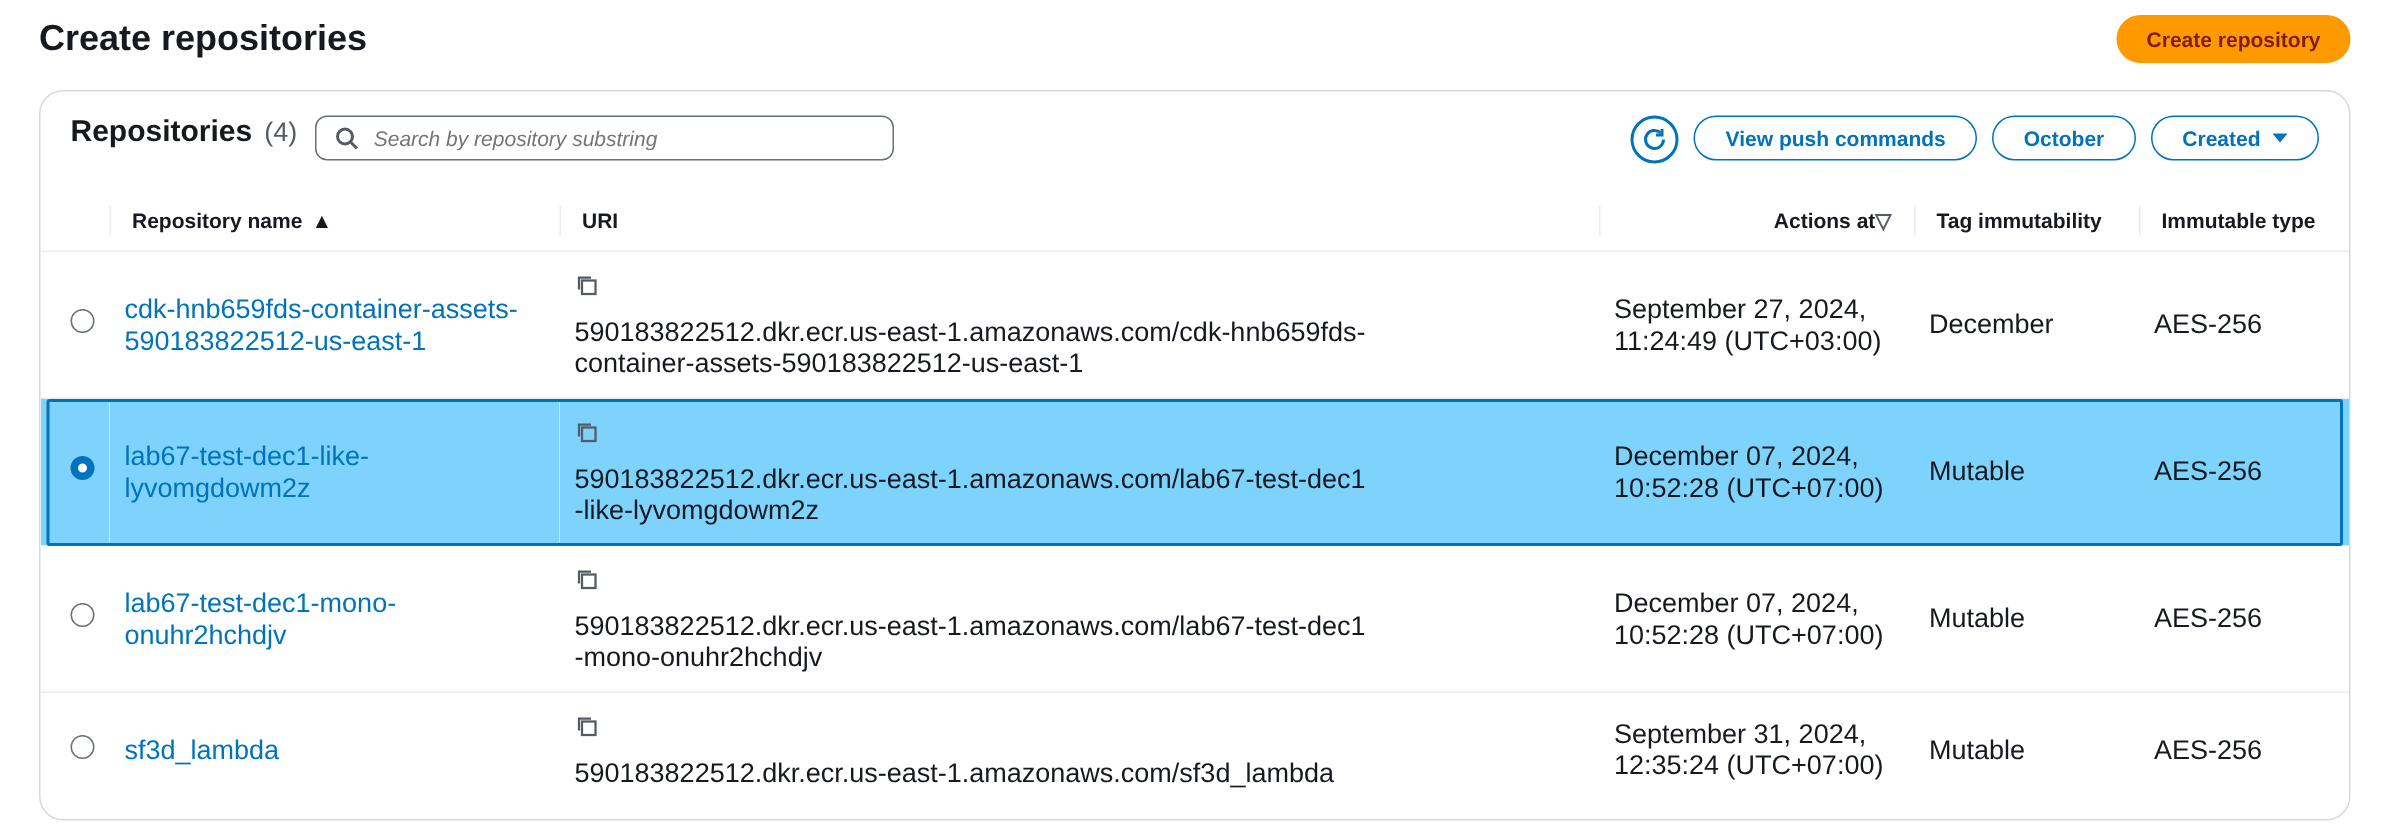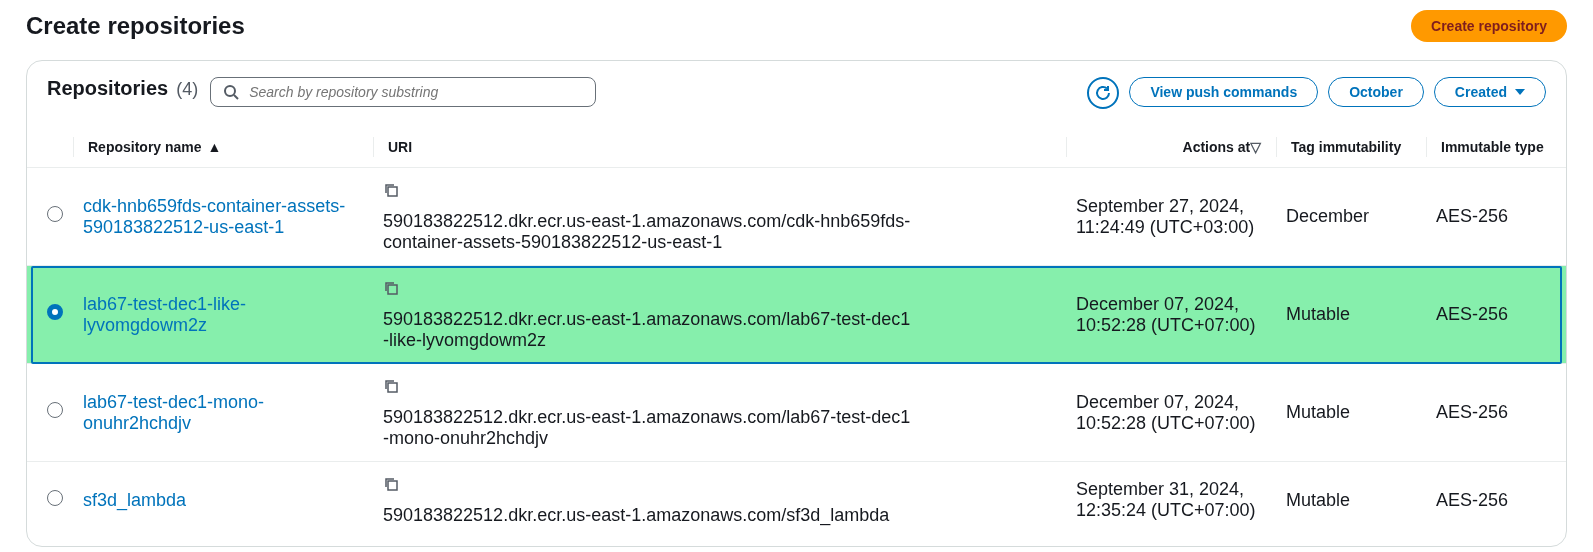--- a/index.html
+++ b/index.html
@@ -118,21 +118,21 @@
   .uri-cell { display: flex; align-items:flex-start; gap: 8px; flex-direction: column; }
   .copy-icon { color: #545b64; flex-shrink:0; cursor:pointer; margin-top:2px; }
   .uri-text { word-break: break-all; max-width: 530px; color:#16191f; }
   .radio {
     width: 16px; height: 16px; border-radius:50%;
     border: 1px solid #687078; display:inline-block;
     position: relative; cursor:pointer; background:#fff;
   }
   .radio.selected { border: 5px solid #0073bb; }
   tr.row { position: relative; }
-  tr.row.selected { background: #86efac; }
+  tr.row.selected { background: #7dd3fc; }
   tr.row.selected::after {
     content:"";
     position:absolute; left:4px; right:4px; top:0; bottom:0;
     border: 2px solid #0073bb; border-radius:2px;
     pointer-events:none;
   }
   .caret-down {
     width:0; height:0; border-left:5px solid transparent;
     border-right:5px solid transparent; border-top:6px solid #0073bb;
     display:inline-block;

